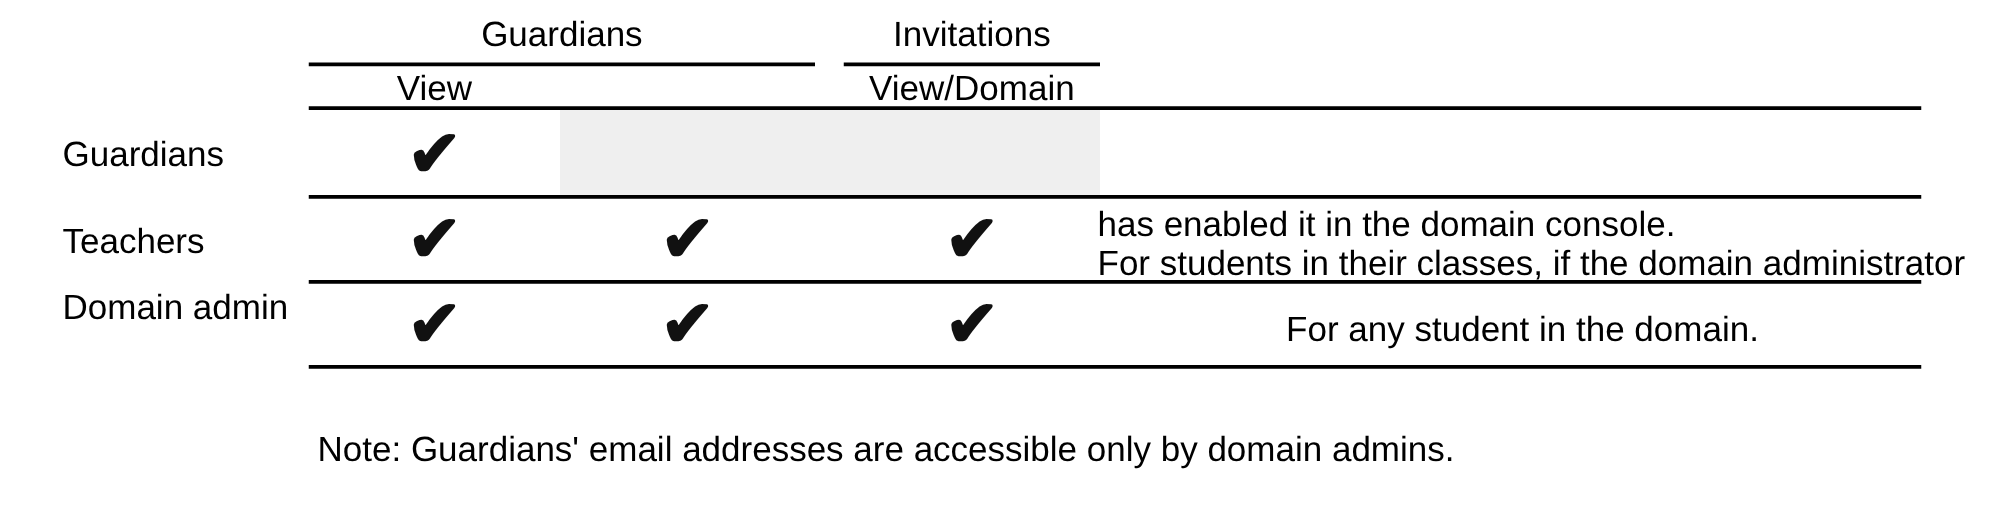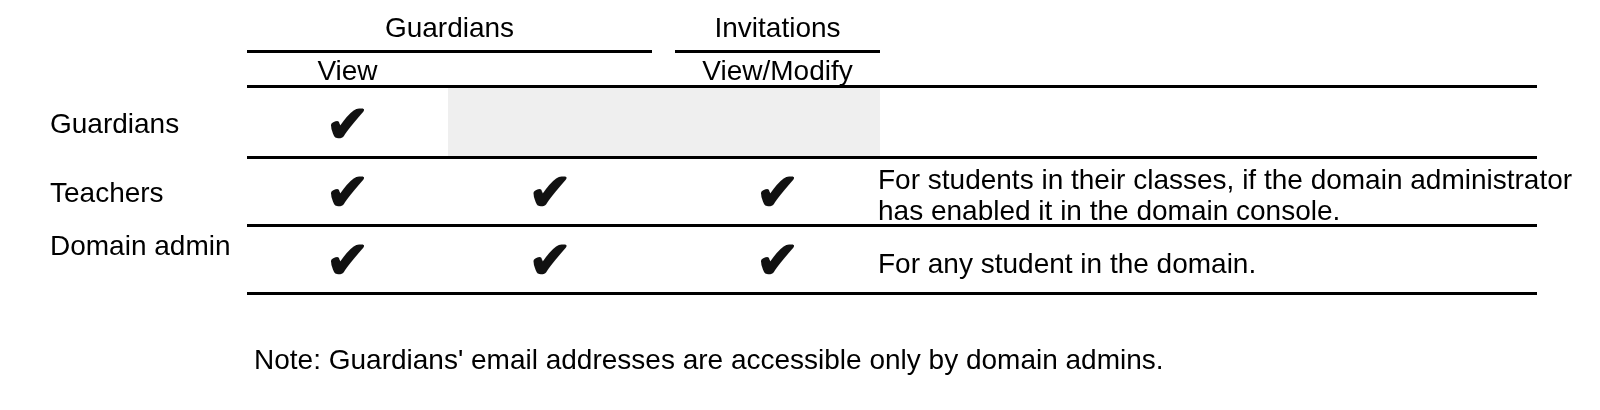--- a/index.html
+++ b/index.html
@@ -82,51 +82,51 @@
   
   .col-view        { left: 247px; width: 201px; }
   .col-modify      { left: 448px; width: 204px; }
   .col-invitations { left: 675px; width: 205px; }
   .row1-check { top: 98px; }
   .row2-check { top: 166px; }
   .row3-check { top: 234px; }
   
   .desc-row1 { top: 109px; }
   .desc-row2 { top: 164px; }
-  .desc-row3 { top: 248px; }
+  .desc-row3 { top: 248px; text-align: center; }
 </style>
 </head>
 <body>
 
 <div class="stage">
 
   <div class="txt hdr pos-guardians">Guardians</div>
   <div class="txt hdr pos-invitations">Invitations</div>
 
   <div class="hline ul-guardians"></div>
   <div class="hline ul-invitations"></div>
 
   <div class="txt hdr pos-view">View</div>
-  <div class="txt hdr pos-viewmodify">View/Modify</div>
+  <div class="txt hdr pos-viewmodify">View/Domain</div>
 
   <div class="hline rule-header"></div>
 
   <div class="gray-cell"></div>
 
   <div class="txt row-label pos-students">Guardians</div>
   <div class="check-cell col-view row1-check">✔</div>
   <div class="hline rule-row1"></div>
 
   <div class="txt row-label pos-teachers">Teachers</div>
   <div class="check-cell col-view row2-check">✔</div>
   <div class="check-cell col-modify row2-check">✔</div>
   <div class="check-cell col-invitations row2-check">✔</div>
   <div class="desc desc-row2">
+    <div class="line">has enabled it in the domain console.</div>
     <div class="line">For students in their classes, if the domain administrator</div>
-    <div class="line">has enabled it in the domain console.</div>
   </div>
   <div class="hline rule-row2"></div>
 
   <div class="txt row-label pos-domainadmin">Domain admin</div>
   <div class="check-cell col-view row3-check">✔</div>
   <div class="check-cell col-modify row3-check">✔</div>
   <div class="check-cell col-invitations row3-check">✔</div>
   <div class="desc desc-row3">
     <div class="line">For any student in the domain.</div>
   </div>

